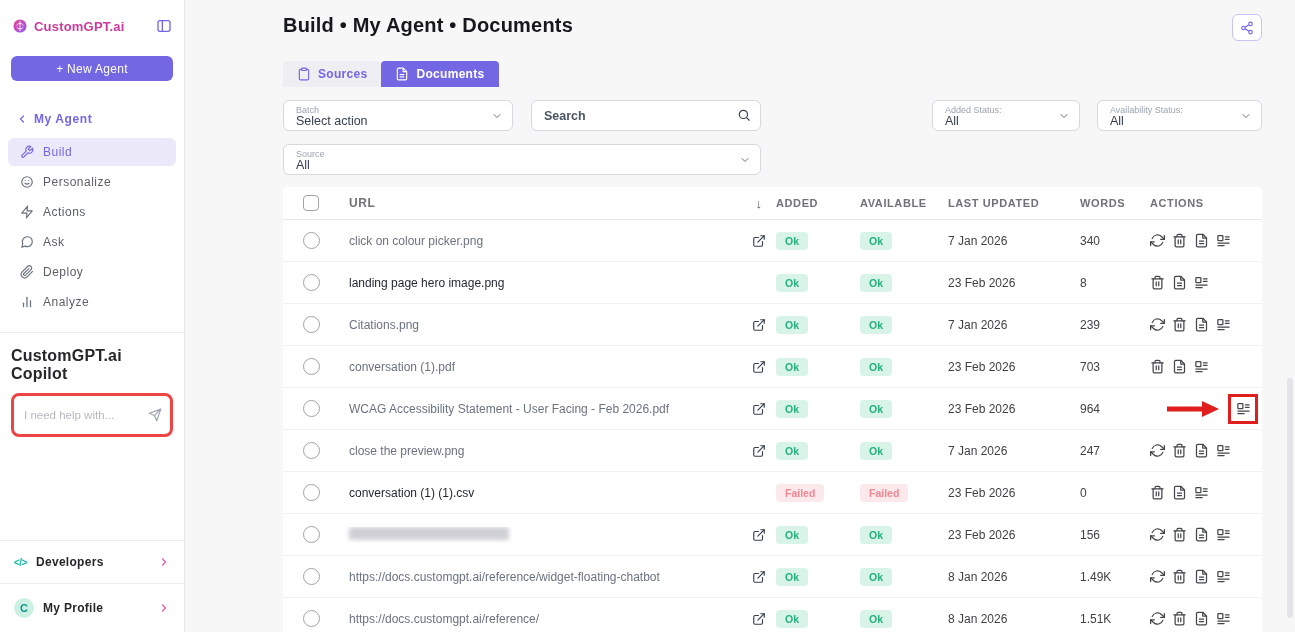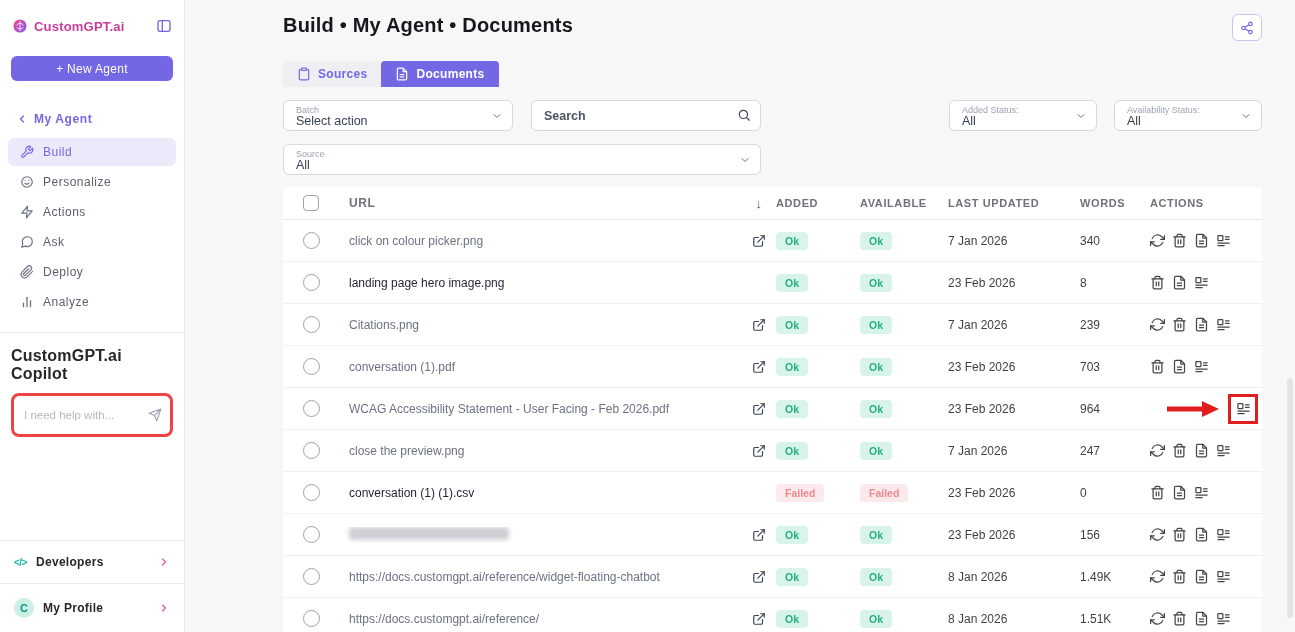--- a/index.html
+++ b/index.html
@@ -47,21 +47,21 @@
   .ctrl { position:relative; background:#fff; border:1px solid #d8d8de; border-radius:6px; height:31px; cursor:pointer; }
   .ctrl .tiny { font-size:9px; color:#9ca3af; line-height:10px; padding:4px 12px 0 12px; }
   .ctrl .val { font-size:12.5px; color:#374151; line-height:13px; padding:0 12px; }
   .ctrl .chev { position:absolute; right:9px; top:9px; color:#6b7280; }
   .batch { width:230px; }
   .searchbox { position:relative; width:230px; margin-left:18px; }
   .searchbox input { width:100%; height:31px; border:1px solid #d8d8de; border-radius:6px; padding:0 32px 0 12px; font-size:12.5px; font-family:inherit; color:#374151; background:#fff; outline:none;font-weight:bold; }
   .searchbox input::placeholder { color:#4b5563; }
   .searchbox .sic { position:absolute; right:10px; top:8px; color:#374151; }
   .right-filters { margin-left:auto; display:flex; gap:17px; }
-  .added-f { width:148px; } .avail-f { width:148px; }
+  .added-f { width:148px; } .avail-f { width:165px; }
   .source-row { margin-top:13px; }
   .source-f { width:478px; }
 
   
   .table { margin-top:12px; background:#fff; border-radius:4px 4px 0 0; }
   .thead, .trow { display:grid; grid-template-columns:56px 1fr 34px 84px 88px 132px 70px 112px; align-items:center; }
   .thead { height:33px; border-bottom:1px solid #e5e7eb; font-size:11px; font-weight:bold; color:#71717a; letter-spacing:.6px; }
   .trow { height:42px; border-bottom:1px solid #f1f1f3; }
   .ck { display:flex; justify-content:center; }
   .cbx { width:16px; height:16px; border:1.5px solid #a1a1aa; border-radius:4px; background:#fff; cursor:pointer; }

